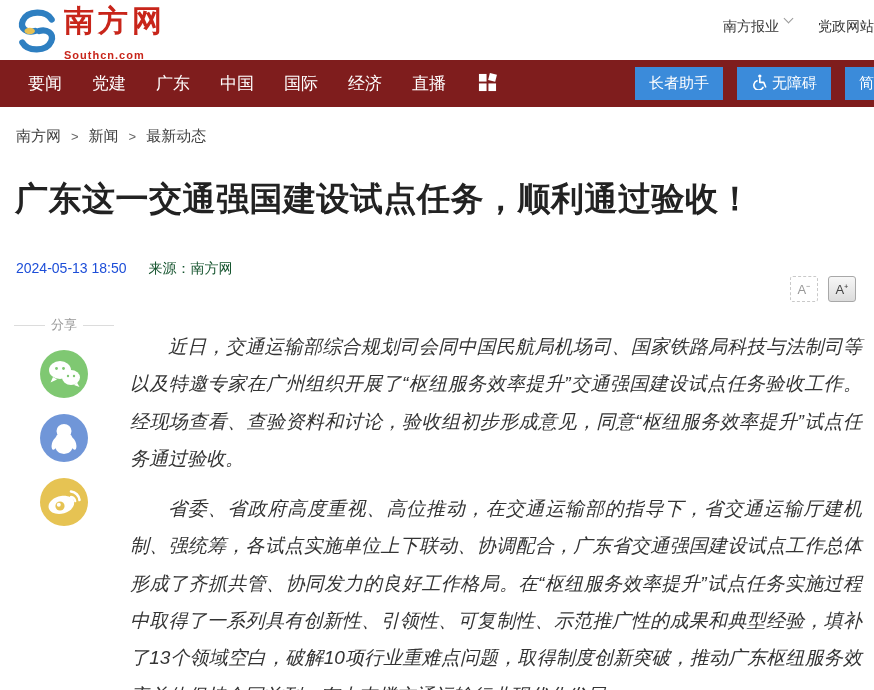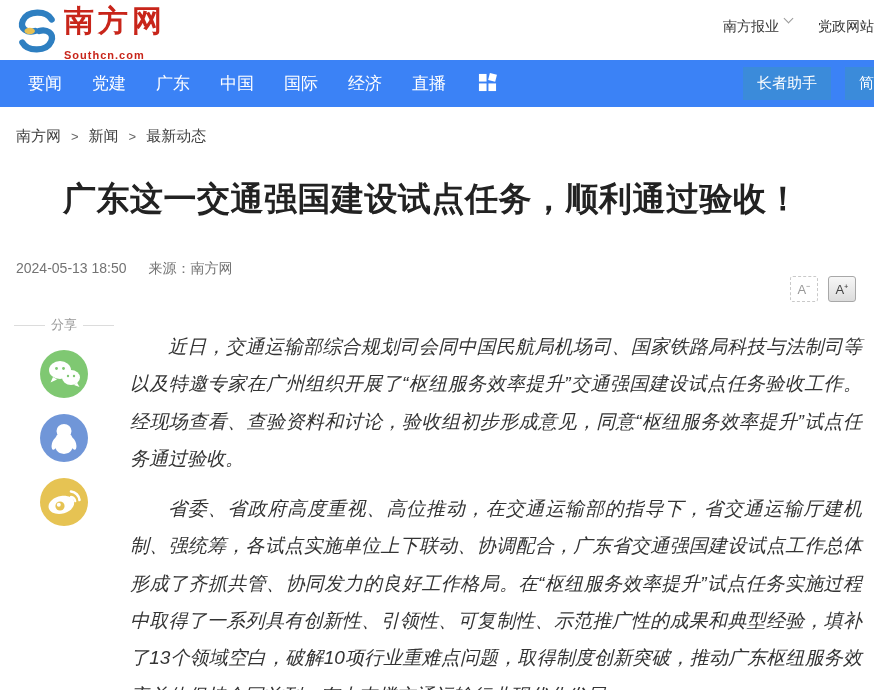--- a/index.html
+++ b/index.html
@@ -12,37 +12,37 @@
   .logo { position:absolute; left:14px; top:6px; display:flex; align-items:flex-start; cursor:pointer; }
   .logo-swoosh { display:inline-block; margin-right:4px; margin-top:2px; }
   .logo-text { display:flex; flex-direction:column; line-height:1; }
   .brand { color:#c8251a; font-size:30px; font-weight:bold; letter-spacing:4px; font-family:"Liberation Serif","DejaVu Serif",serif; }
   .brand-sub { color:#c8251a; font-size:11px; font-weight:bold; letter-spacing:1px; margin-top:14px; }
   .top-links { position:absolute; right:0; top:18px; display:flex; gap:26px; font-size:14px; color:#333; white-space:nowrap; }
   .top-links a { color:#333; text-decoration:none; display:flex; cursor:pointer; }
   .chev { display:inline-block; width:7px; height:7px; border-right:1px solid #999; border-bottom:1px solid #999; transform:rotate(45deg); margin-left:6px; margin-top:-3px; }
 
   
-  .main-nav { position:absolute; top:60px; left:0; right:0; height:47px; background:#3b82f6; display:flex; align-items:center; justify-content:space-between; }
+  .main-nav { position:absolute; top:60px; left:0; right:0; height:47px; background:#7f1d1d; display:flex; align-items:center; justify-content:space-between; }
   .nav-left { display:flex; align-items:center; padding-left:28px; gap:30px; }
   .nav-item { color:#fff; font-size:17px; text-decoration:none; cursor:pointer; white-space:nowrap; }
   .apps-btn { background:none; border:none; cursor:pointer; display:flex; align-items:center; padding:0; margin-left:2px; }
   .nav-right { display:flex; align-items:center; gap:14px; padding-right:0; margin-right:-14px; }
   .nav-tool { background:#3b8bda; color:#fff; border:none; border-radius:0; font-size:15px; padding:7px 14px; cursor:pointer; display:flex; align-items:center; gap:5px; white-space:nowrap; }
 
   
   .breadcrumb { position:absolute; top:127px; left:16px; font-size:15px; color:#404040; display:flex; align-items:center; gap:10px; }
   .breadcrumb a { color:#404040; text-decoration:none; cursor:pointer; }
   .crumb-sep { color:#666; font-size:13px; }
 
   
-  .article-title { position:absolute; top:176px; left:15px; right:15px; font-size:33px; font-weight:bold; color:#222; letter-spacing:0.5px; line-height:1.4;margin-left:48px; }
+  .article-title { position:absolute; top:176px; left:15px; right:15px; font-size:33px; font-weight:bold; color:#222; letter-spacing:0.5px; line-height:1.4; }
   .meta { position:absolute; top:260px; left:16px; font-size:14px; display:flex; gap:22px; }
-  .meta .date { color:#737373; }
-  .meta .source { color:#737373; }
+  .meta .date { color:#1d4ed8; }
+  .meta .source { color:#14532d; }
   .font-controls { position:absolute; top:276px; right:18px; display:flex; gap:10px; }
   .font-btn { width:28px; height:26px; font-size:13px; color:#999; background:transparent; border:1px dashed #c9c9c9; border-radius:3px; cursor:pointer; }
   .font-btn.active { color:#444; border:1px solid #a8a8a8; background:linear-gradient(#f7f7f7,#dcdcdc); }
 
   
   .share { position:absolute; top:316px; left:14px; width:100px; display:flex; flex-direction:column; align-items:center; }
   .share-label { width:100%; display:flex; align-items:center; color:#9a9a9a; font-size:13px; gap:6px; margin-bottom:16px; }
   .share-label::before, .share-label::after { content:""; flex:1; border-top:1px solid #dcdcdc; }
   .share-btn { background:none; border:none; padding:0; cursor:pointer; margin-bottom:16px; line-height:0; }
 
@@ -96,20 +96,30 @@
             <rect x="1" y="11" width="8" height="8" fill="#fff"></rect>
             <rect x="11" y="11" width="8" height="8" fill="#fff"></rect>
             <rect x="11.5" y="0.8" width="7.6" height="7.6" fill="#fff" transform="rotate(14 15.3 4.6)"></rect>
           </svg>
         </span>
       </button>
     </div>
     <div class="nav-right">
       <button class="nav-tool">
         <span>长者助手</span>
+      </button>
+      <button class="nav-tool">
+        <span>
+          <svg width="16" height="16" viewBox="0 0 20 20">
+            <circle cx="11" cy="2.6" r="2.1" fill="#fff"></circle>
+            <path d="M11 5.5 v5 h5 l2.2 5.5" stroke="#fff" stroke-width="2" fill="none" stroke-linecap="round" stroke-linejoin="round"></path>
+            <path d="M7.5 8.5 a6 6 0 1 0 7.5 8.2" stroke="#fff" stroke-width="2" fill="none" stroke-linecap="round"></path>
+          </svg>
+        </span>
+        <span>无障碍</span>
       </button>
       <button class="nav-tool">
         <span>简</span>
       </button>
     </div>
   </nav>
 
   <div class="breadcrumb">
     <a>南方网</a>
     <span class="crumb-sep">&gt;</span>

